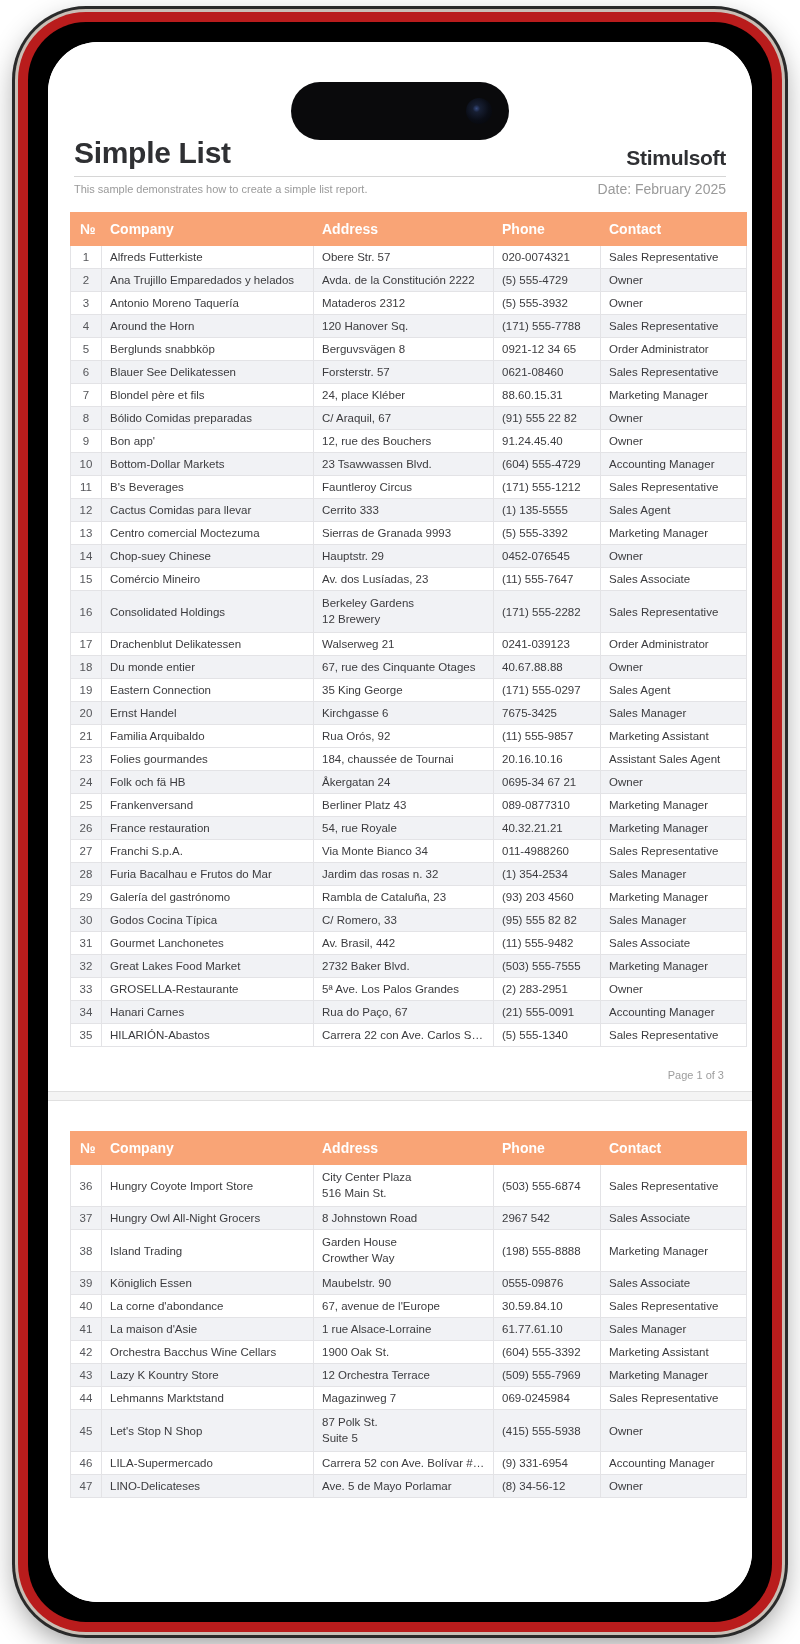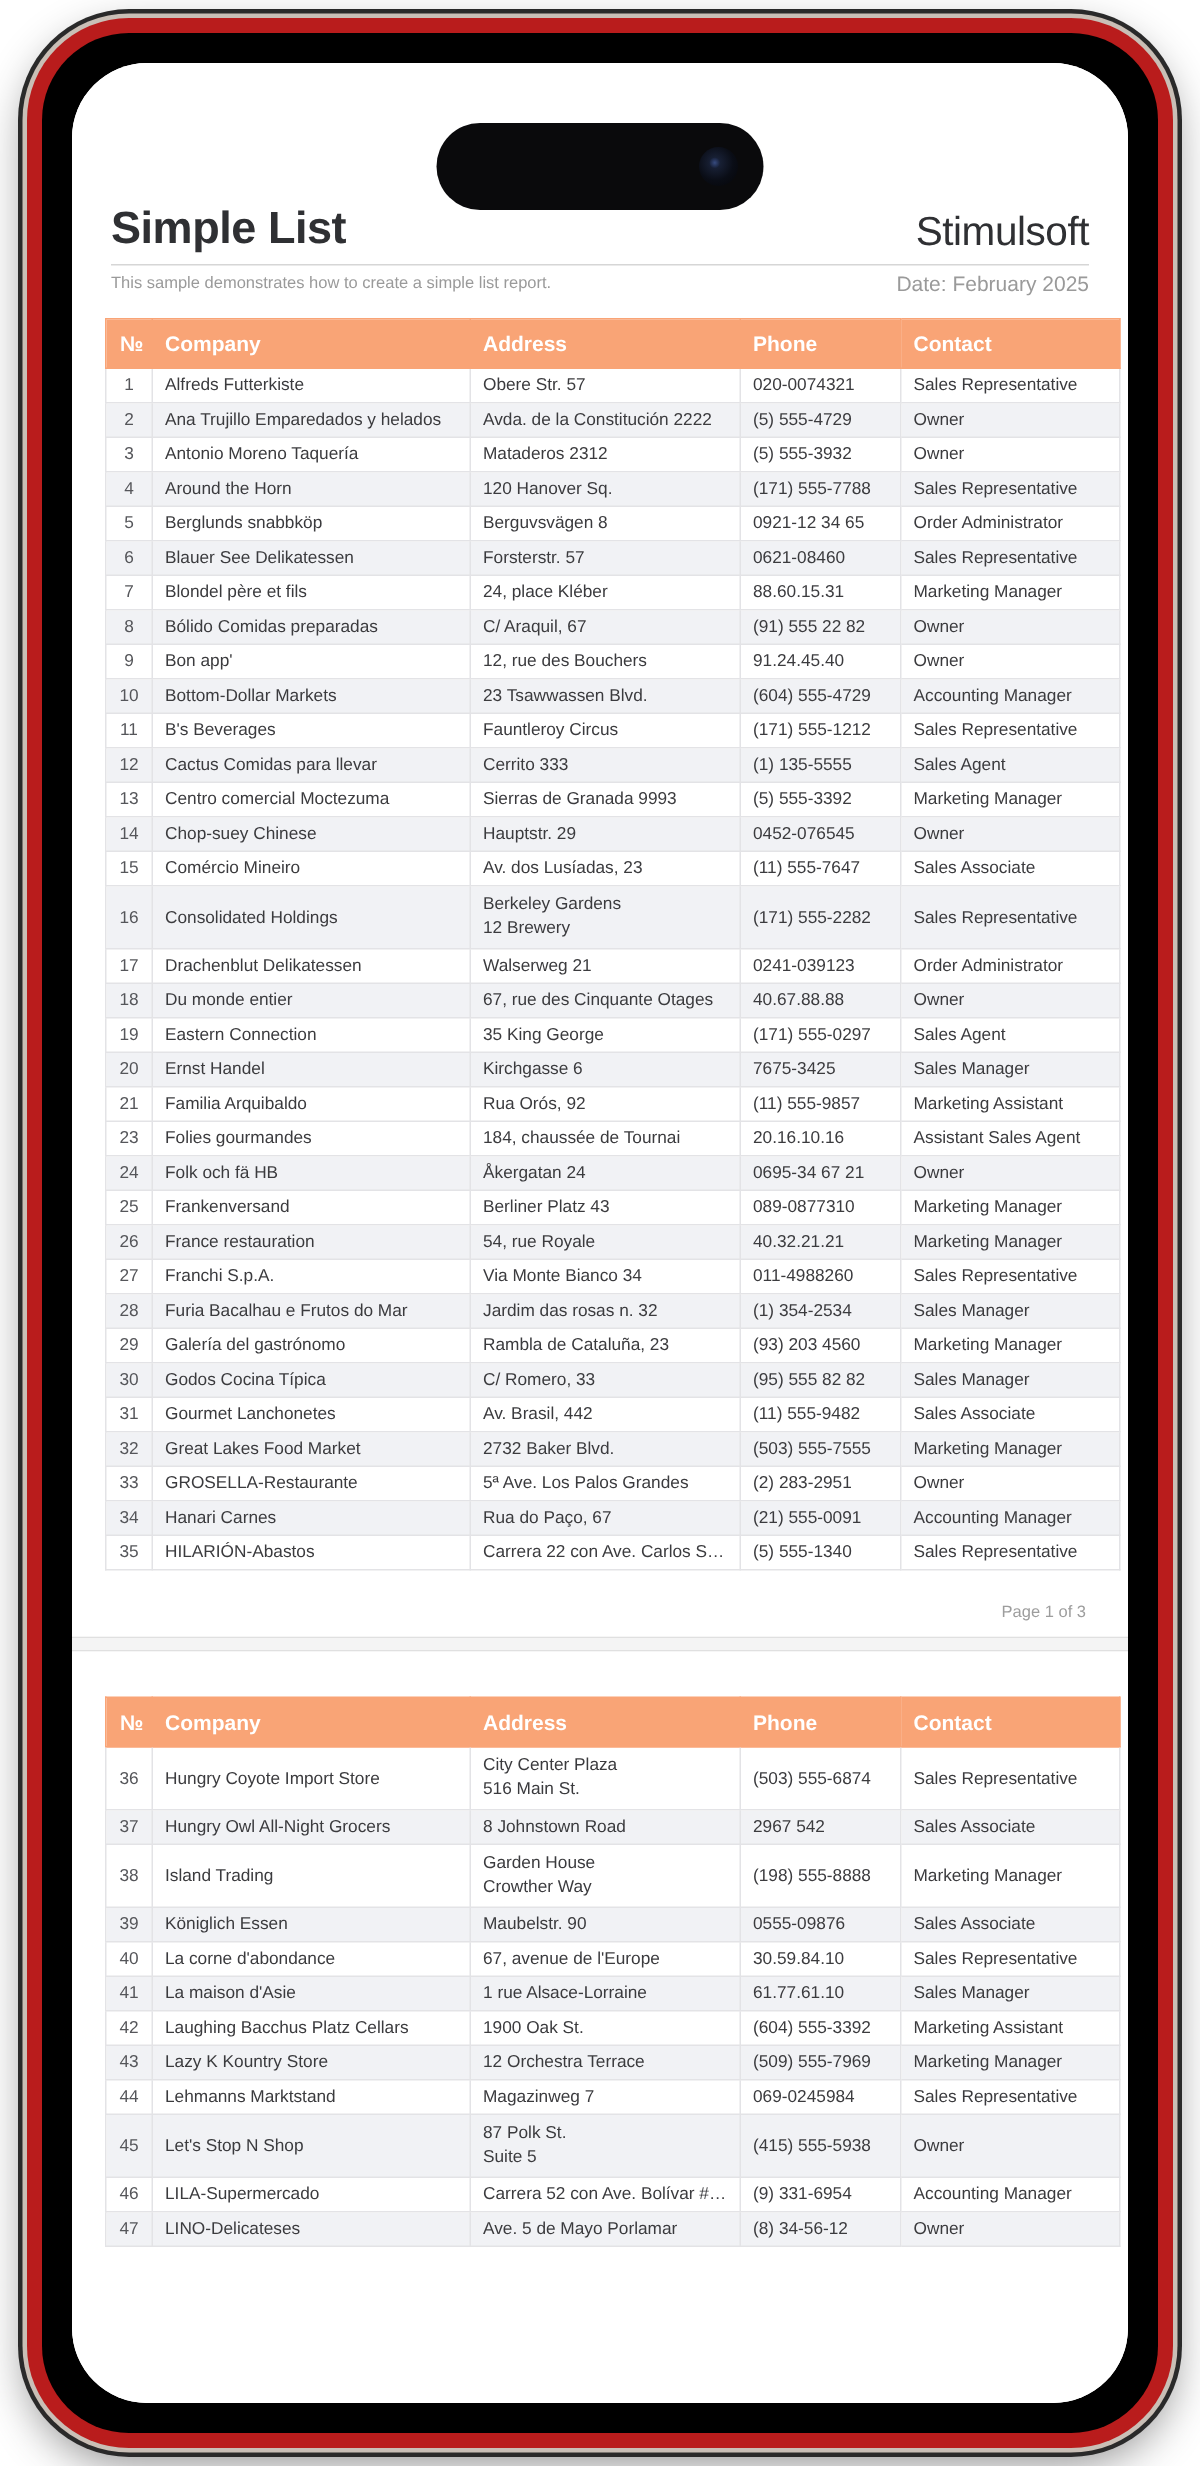--- a/index.html
+++ b/index.html
@@ -71,21 +71,21 @@
 
   .report-header {
     display: flex; align-items: flex-end; justify-content: space-between;
     padding: 6px 4px 2px 4px;
   }
   .report-title {
     font-size: 30px; font-weight: bold; color: #2f3033;
     letter-spacing: -0.3px;
   }
   .brand-name {
-    font-size: 27px; font-weight: normal; color: #2f3033;
+    font-size: 21px; font-weight: bold; color: #2f3033;
     letter-spacing: -0.3px;
   }
   .header-rule { height: 1px; background: #d6d6d6; margin: 4px 4px 0 4px; }
   .subheader-row {
     display: flex; align-items: center; justify-content: space-between;
     padding: 4px 4px 0 4px;
     text-align: center;
   }
   .report-subtitle { font-size: 11px; color: #9a9a9a; }
   .report-date { font-size: 14px; color: #9a9a9a; }
@@ -494,21 +494,21 @@
                 </tr>
                 <tr class="alt">
                   <td class="cell-no">41</td>
                   <td>La maison d'Asie</td>
                   <td>1 rue Alsace-Lorraine</td>
                   <td>61.77.61.10</td>
                   <td>Sales Manager</td>
                 </tr>
                 <tr>
                   <td class="cell-no">42</td>
-                  <td>Laughing Bacchus Platz Cellars</td>
+                  <td>Orchestra Bacchus Wine Cellars</td>
                   <td>1900 Oak St.</td>
                   <td>(604) 555-3392</td>
                   <td>Marketing Assistant</td>
                 </tr>
                 <tr class="alt">
                   <td class="cell-no">43</td>
                   <td>Lazy K Kountry Store</td>
                   <td>12 Orchestra Terrace</td>
                   <td>(509) 555-7969</td>
                   <td>Marketing Manager</td>

